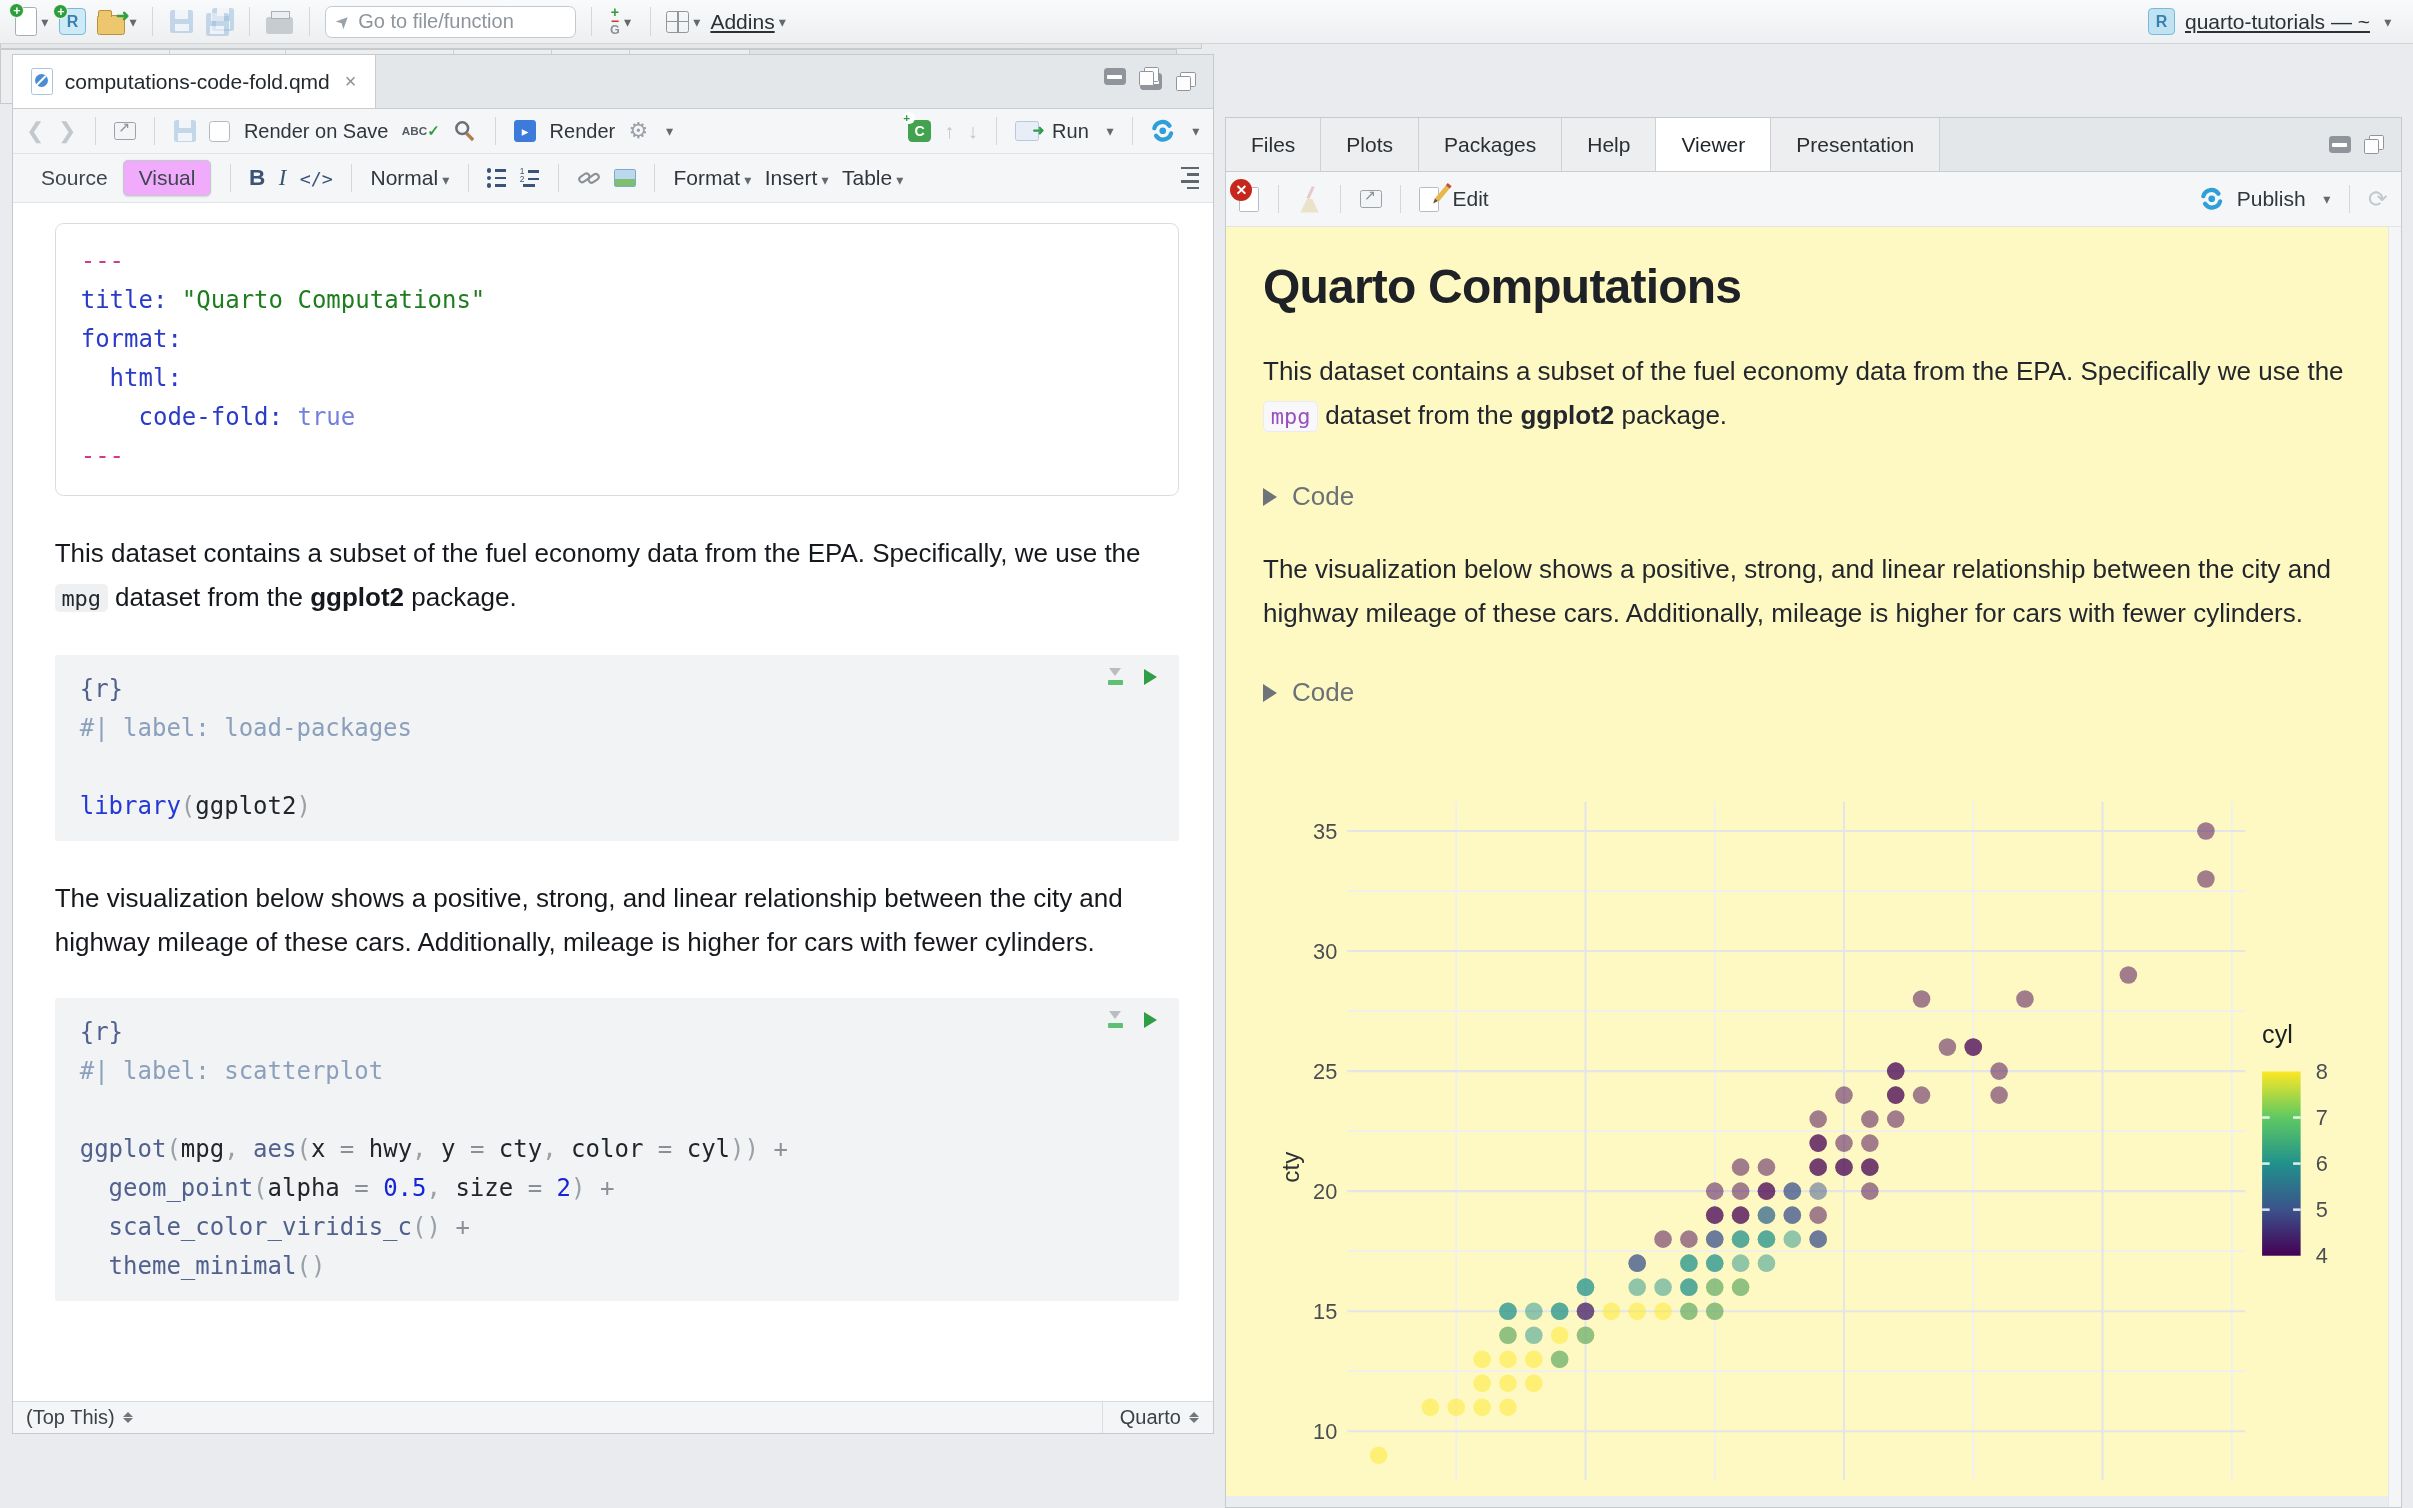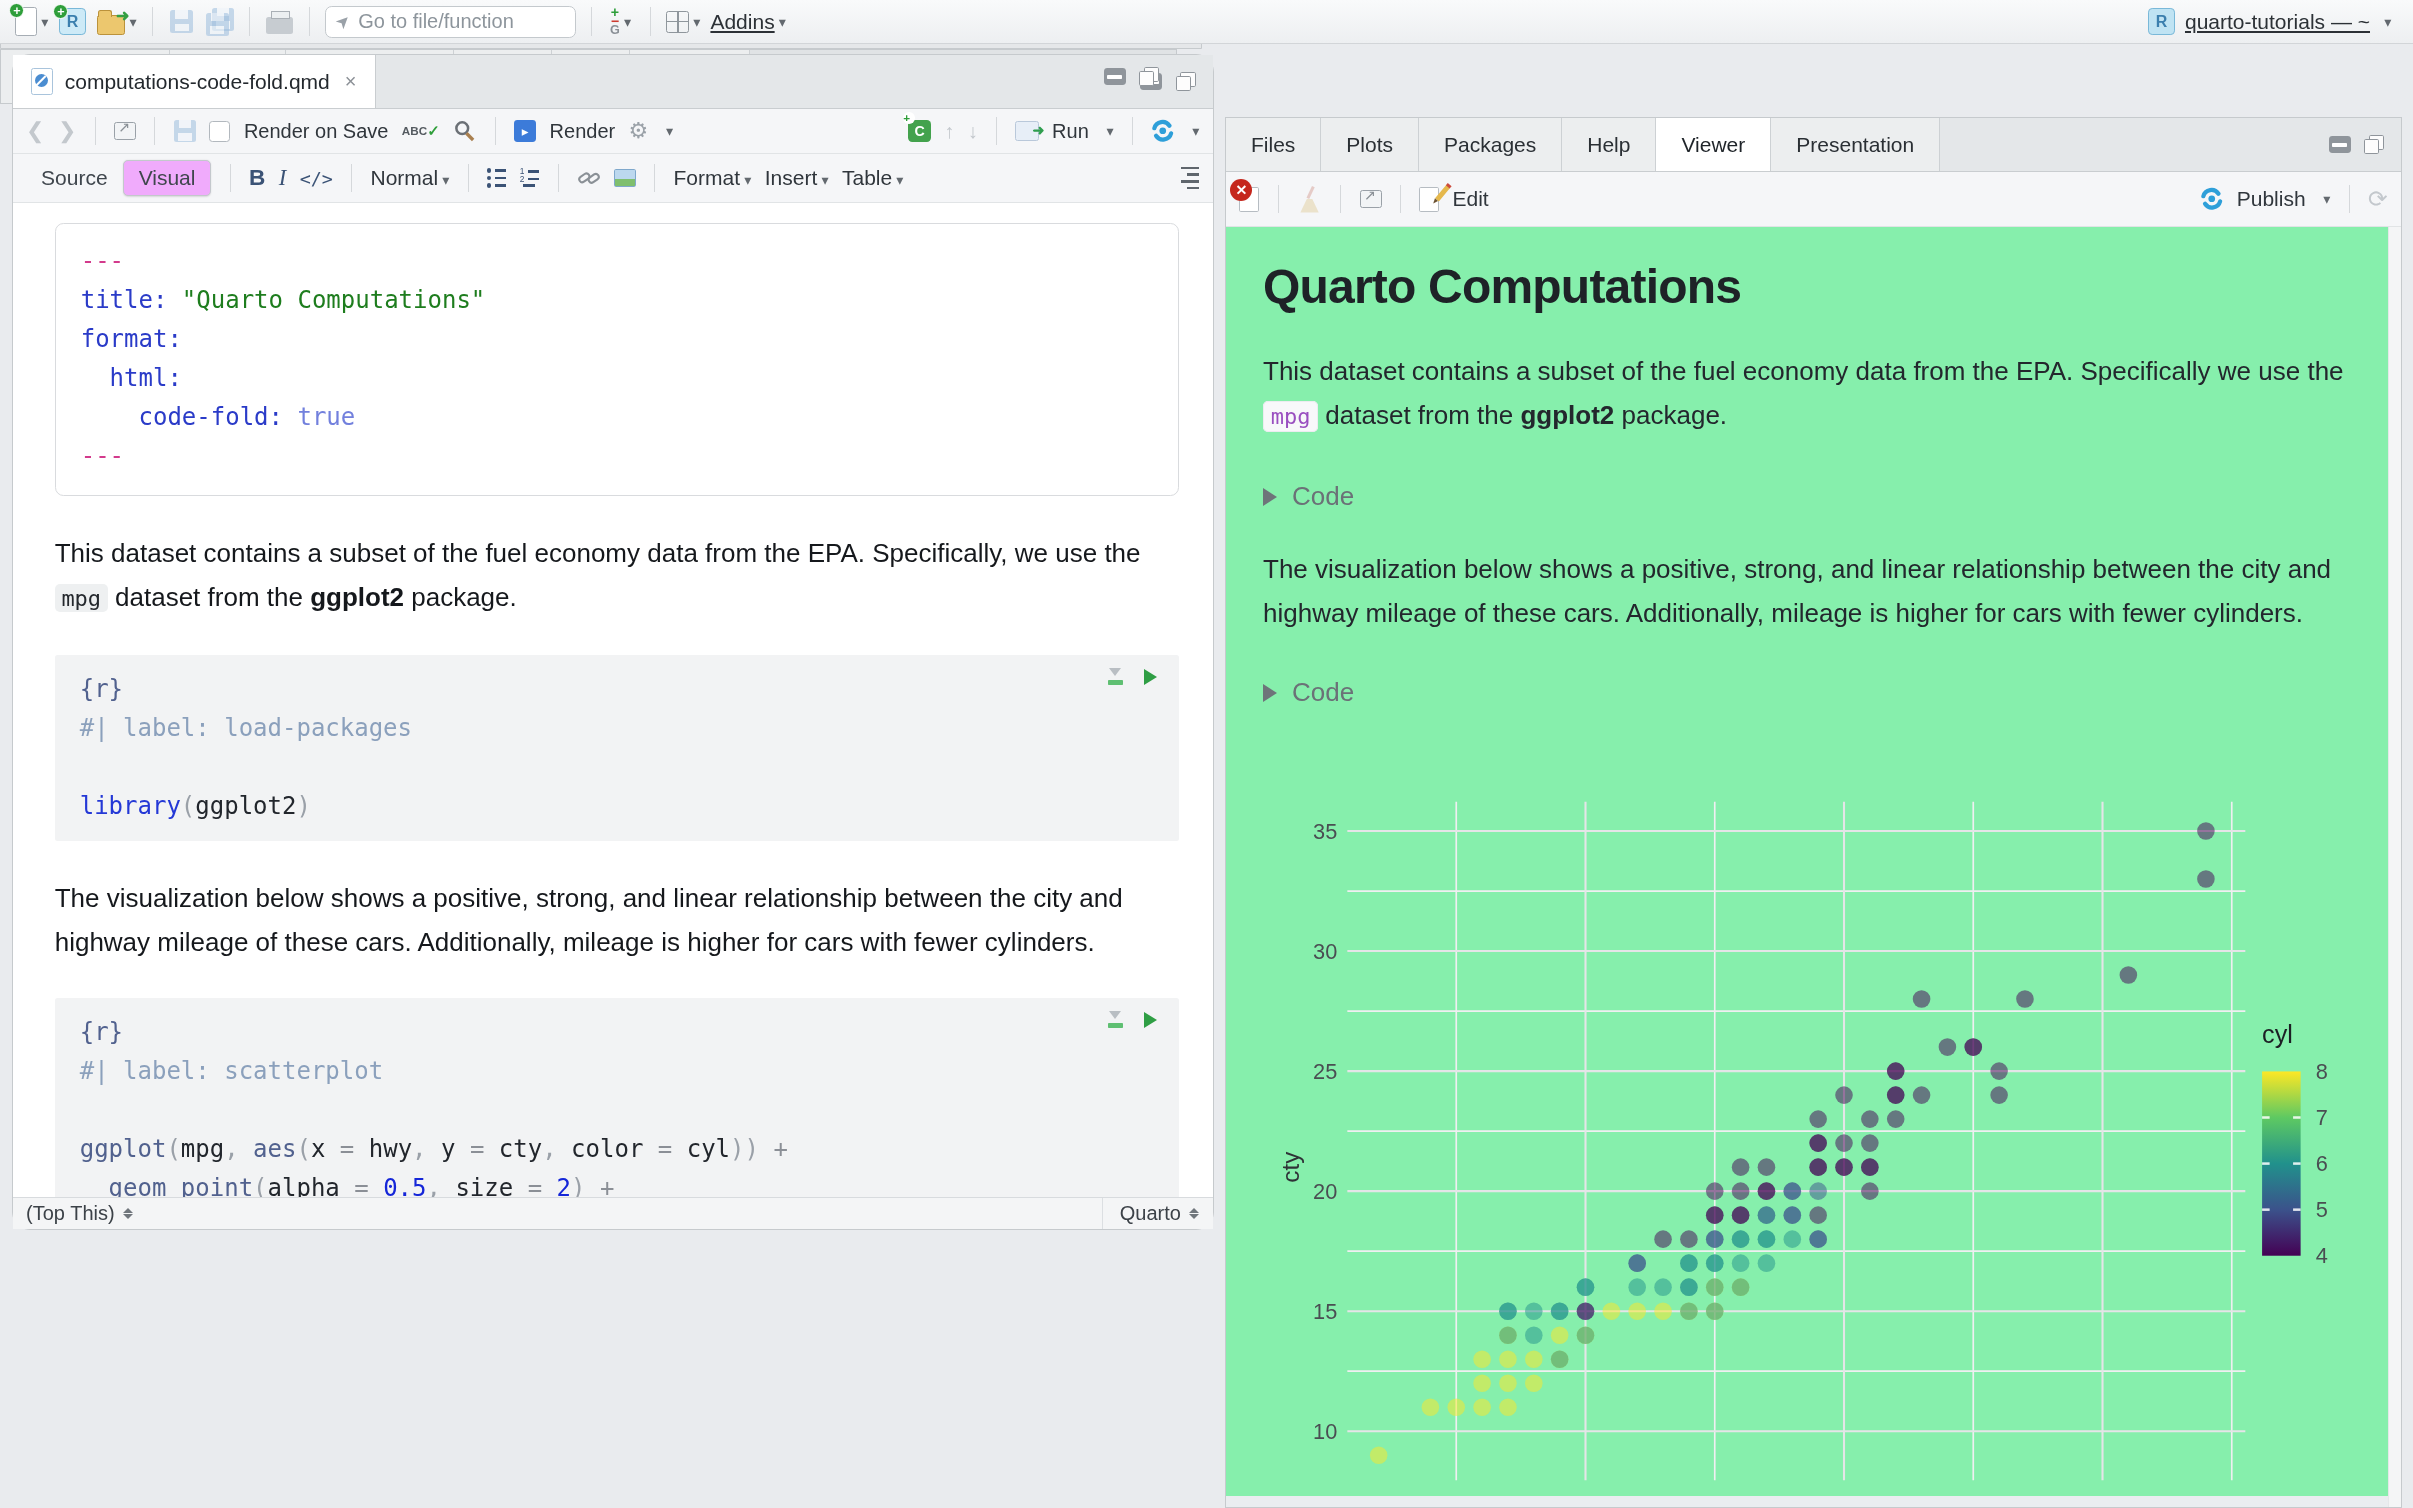--- a/index.html
+++ b/index.html
@@ -47,21 +47,21 @@
   .pane{position:absolute;background:#fff;border:0.8px solid #c6cacd;}
   .tabstrip{height:54px;background:#e4e7e9;border-bottom:0.8px solid #c9cdd0;display:flex;align-items:stretch;}
   .winbtns{margin-left:auto;display:flex;align-items:center;gap:13.4px;padding:0 17px;}
   .min-ic{width:22px;height:17px;background:#8f959b;border-radius:3.4px;position:relative;}
   .min-ic:before{content:"";position:absolute;left:3.4px;top:6.7px;right:3.4px;height:4.2px;background:#fff;border-radius:0.8px;}
   .max-ic{width:20px;height:18.4px;position:relative;}
   .max-ic:before{content:"";position:absolute;right:0;top:0;width:13.4px;height:12.6px;border:1.7px solid #8f959b;background:#fdfdfd;border-radius:1.7px;}
   .max-ic:after{content:"";position:absolute;left:0;bottom:0;width:13.4px;height:12.6px;border:1.7px solid #8f959b;background:#fdfdfd;border-radius:1.7px;}
 
   
-  #editor-pane{left:11.7px;top:54px;width:1202px;height:1176px;display:flex;flex-direction:column;border-radius:18px;}
+  #editor-pane{left:11.7px;top:54px;width:1202px;height:1380px;display:flex;flex-direction:column;}
   .etab{background:#fff;display:flex;align-items:center;gap:11.7px;padding:0 18.4px;border-right:0.8px solid #c9cdd0;
     font-size:21px;color:#24292e;}
   .qmd-ic{width:22px;height:27px;background:#fff;border:1.7px solid #a9c4dc;border-radius:2.5px;position:relative;}
   .qmd-ic:before{content:"";position:absolute;left:2.5px;top:5px;width:13.4px;height:13.4px;border-radius:50%;
     background:#4b8dd1;}
   .qmd-ic:after{content:"";position:absolute;left:8.4px;top:5px;width:1.7px;height:13.4px;background:#fff;transform:rotate(45deg);}
   .close-x{color:#8b9096;font-size:20px;margin-left:3.4px;}
   .subbar{background:#f5f6f8;border-bottom:0.8px solid #e1e4e6;display:flex;align-items:center;
     padding:0 13.4px;gap:13.4px;font-size:20px;color:#30363c;}
   #src-toolbar{height:45px;}
@@ -137,21 +137,21 @@
   .clear-ic .badge{position:absolute;left:-10px;top:-8.4px;width:22px;height:22px;border-radius:50%;background:#c5271d;
     color:#fff;font-size:14.2px;font-weight:bold;line-height:22px;text-align:center;}
   .broom-ic{width:25px;height:27px;position:relative;opacity:.55;}
   .broom-ic:before{content:"";position:absolute;left:11.7px;top:0;width:3.4px;height:13.4px;background:#d9a9a0;transform:rotate(25deg);}
   .broom-ic:after{content:"";position:absolute;left:3.4px;bottom:0;width:18.4px;height:13.4px;background:#e4d2a8;
     clip-path:polygon(35% 0,65% 0,100% 100%,0 100%);}
   .pencil-ic{position:absolute;right:-6.7px;top:-3.4px;width:5px;height:18.4px;background:#e5b84c;transform:rotate(40deg);border-radius:0.8px;}
   .pencil-ic:before{content:"";position:absolute;left:0;bottom:-4.2px;border-left:2.5px solid transparent;border-right:2.5px solid transparent;border-top:5px solid #6b5232;}
   .pencil-ic:after{content:"";position:absolute;left:0;top:-2.5px;width:5px;height:3.4px;background:#cc4b3c;}
   .refresh-ic{font-size:23.5px;color:#c3c8cd;}
-  #viewer-body{flex:1;position:relative;background:#86efac;padding:22px 0 0 37px;overflow:hidden;}
+  #viewer-body{flex:1;position:relative;background:#fef9c3;padding:22px 0 0 37px;overflow:hidden;}
   #viewer-body h1{font-size:48px;font-weight:600;letter-spacing:-0.8px;color:#1e2227;margin-top:10px;}
   .vp{font-size:26px;line-height:44px;color:#23272d;max-width:1098px;margin-top:35px;}
   .viewer-chip{font-family:"DejaVu Sans Mono",monospace;font-size:22px;background:#f8f8fa;border:0.8px solid #ececf0;
     border-radius:5px;padding:1.7px 6.7px;color:#9a4fc0;}
   .fold{display:flex;align-items:center;gap:15px;color:#6b7177;font-size:26px;margin-top:42px;}
   .fold .tri{width:0;height:0;border-left:14.2px solid #6e747a;border-top:9.2px solid transparent;border-bottom:9.2px solid transparent;}
   #plot-wrap{position:absolute;left:39px;top:568px;}
   .vscroll{position:absolute;right:0;top:0;bottom:0;width:13.4px;background:#f4f5f6;border-left:0.8px solid #e5e7e9;}
   .hstrip{position:absolute;left:0;right:13.4px;bottom:0;height:11px;background:#eaedf0;}
   .plot-tick{font-size:26px;fill:#4a4d52;font-family:"Liberation Sans",sans-serif;}

